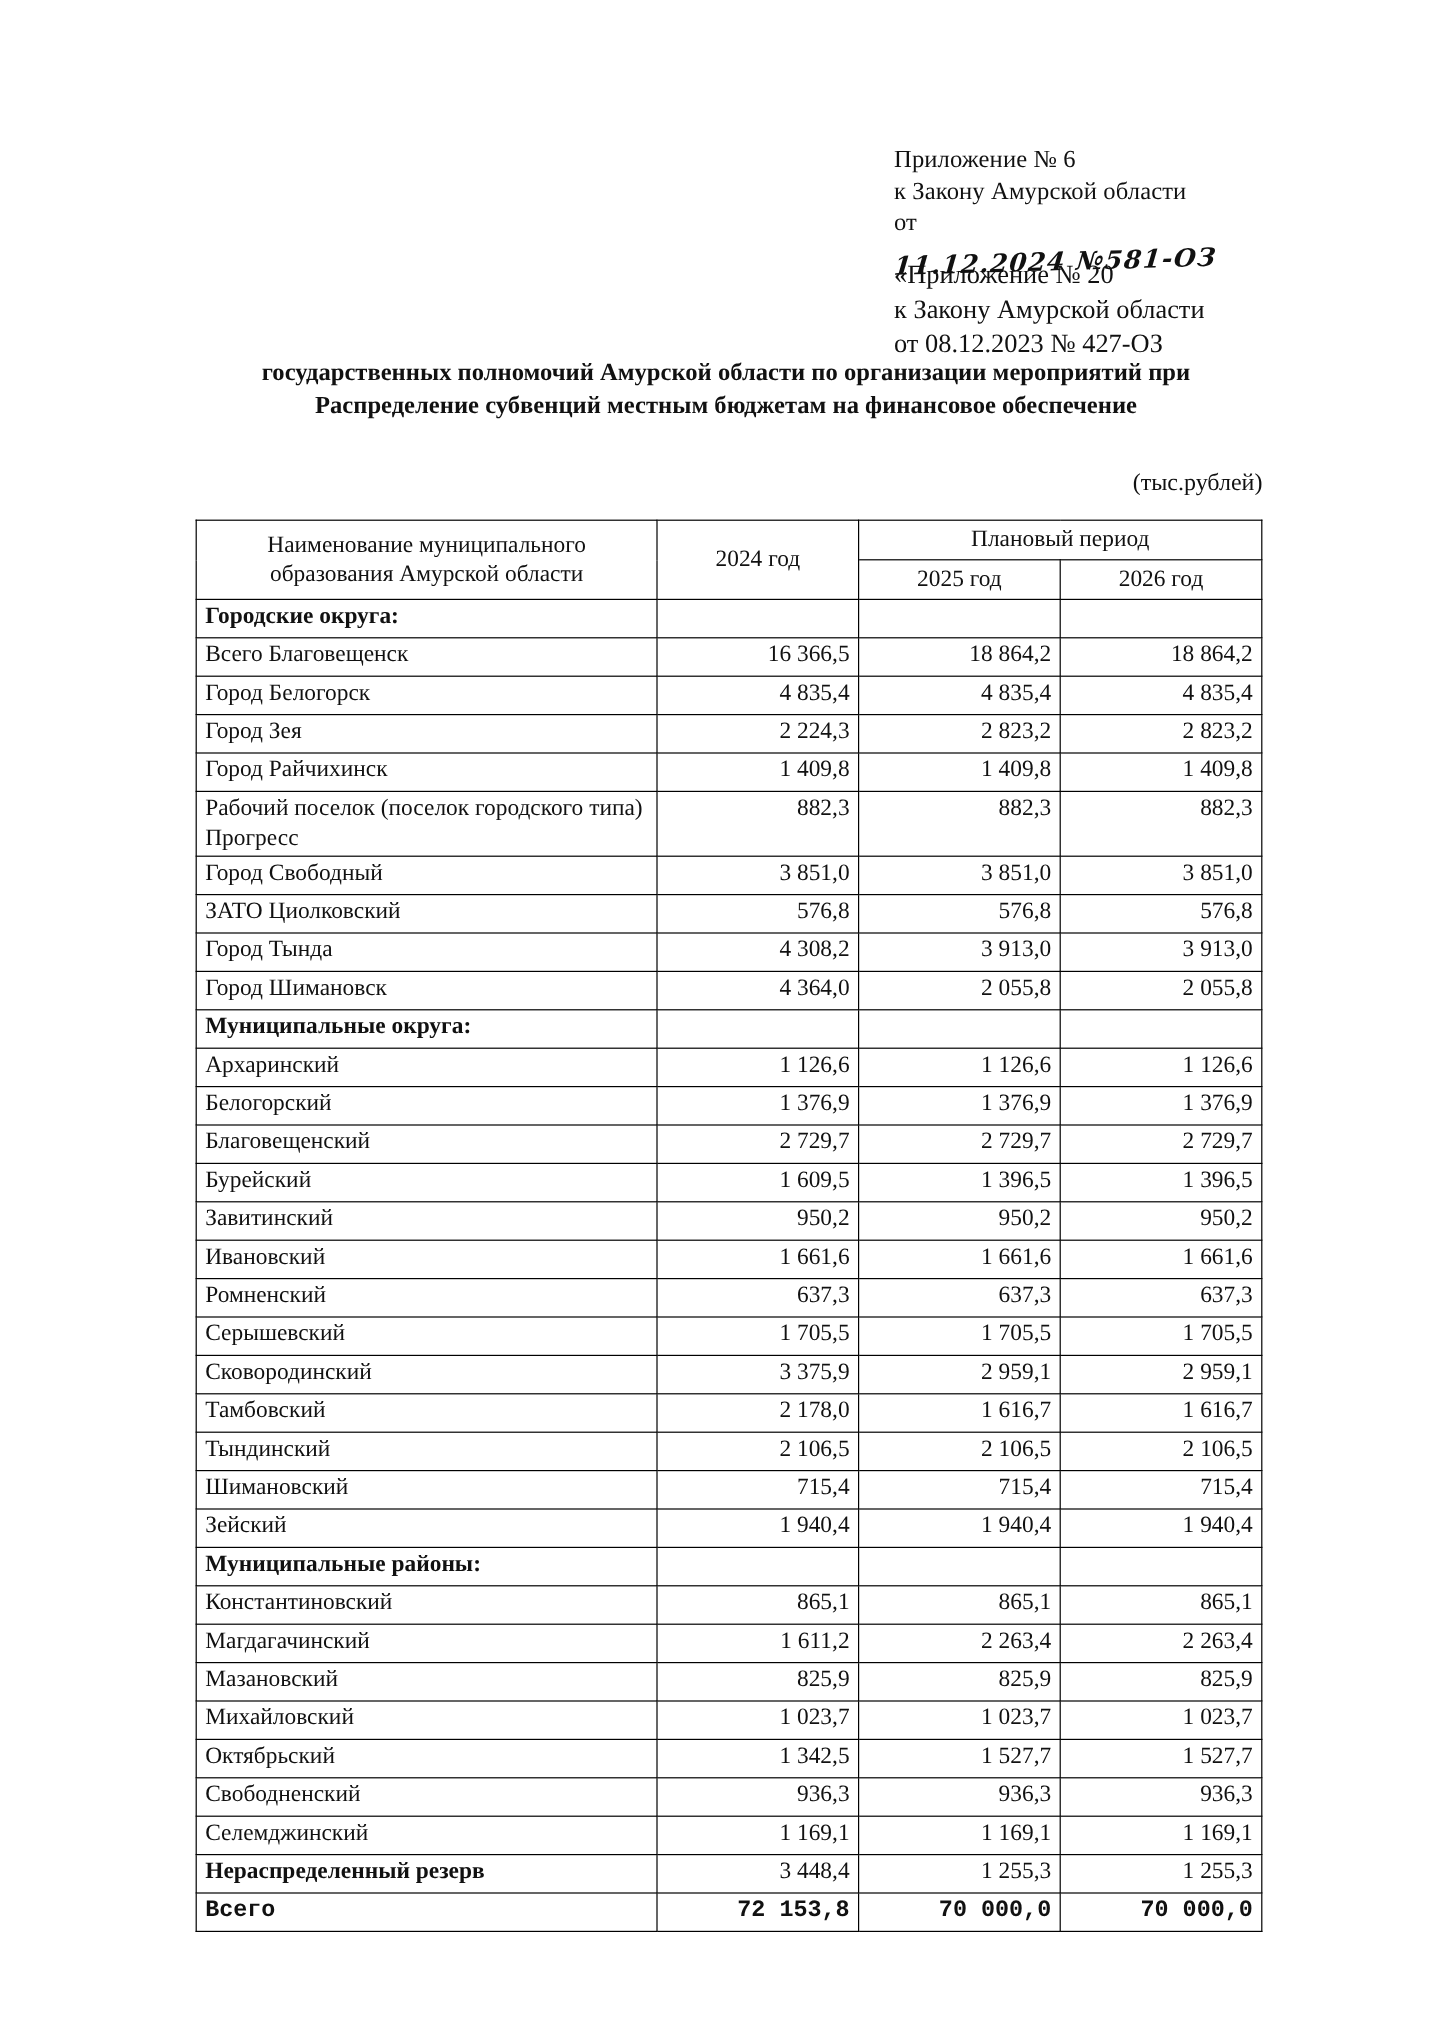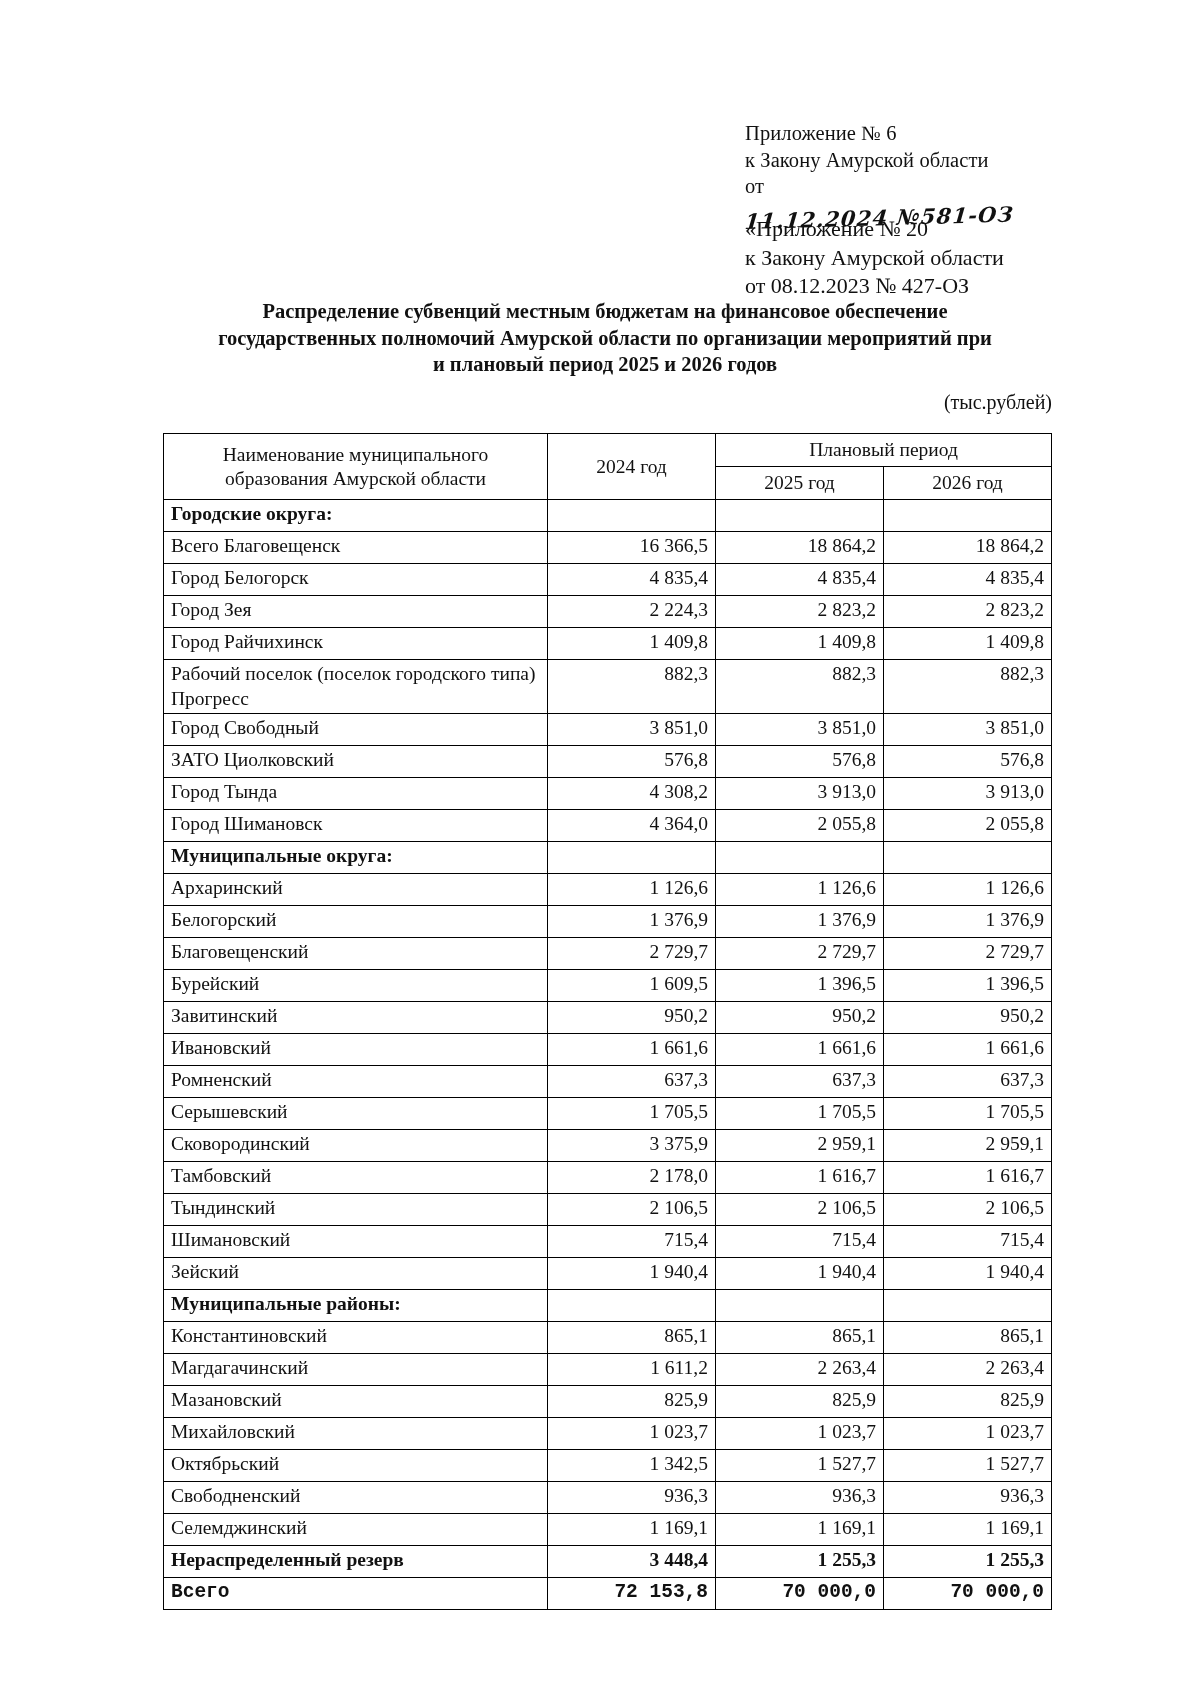--- a/index.html
+++ b/index.html
@@ -115,21 +115,21 @@
   col.c-2026  { width: 168px; }
 
   .th-name { height: 54px; }
   .th-name .l1, .th-name .l2 { display: block; text-align: center; }
 
   td.name { text-align: left; }
   td.num  { text-align: right; padding-right: 9px; }
   tr.group td.name { font-weight: bold; }
   tr.total td { font-weight: bold; font-family: Liberation Mono, monospace; }
   tr.reserve td.name { font-weight: bold; }
-  tr.reserve td.num  { font-weight: bold; }
+  tr.reserve td.num  { font-weight: normal; }
 
   td.tall { height: 48px; }
   td.rowh { height: 27px; }
   td.grouph { height: 27px; }
 </style>
 </head>
 <body>
 
 <div class="page">
 
@@ -142,23 +142,22 @@
     </div>
   </div>
 
   <div class="hdr-block2">
     <div class="hdr-line">«Приложение № 20</div>
     <div class="hdr-line">к Закону Амурской области</div>
     <div class="hdr-line">от 08.12.2023 № 427-ОЗ</div>
   </div>
 
   <div class="doc-title">
+    <div>государственных полномочий Амурской области по организации мероприятий при</div>
     <div>Распределение субвенций местным бюджетам на финансовое обеспечение</div>
-    <div>государственных полномочий Амурской области по организации мероприятий при</div>
-    <div>и плановый период 2025 и 2026 годов</div>
   </div>
 
   <div class="units">(тыс.рублей)</div>
 
   <table class="subv">
     <colgroup>
       <col class="c-name">
       <col class="c-2024">
       <col class="c-2025">
       <col class="c-2026">

